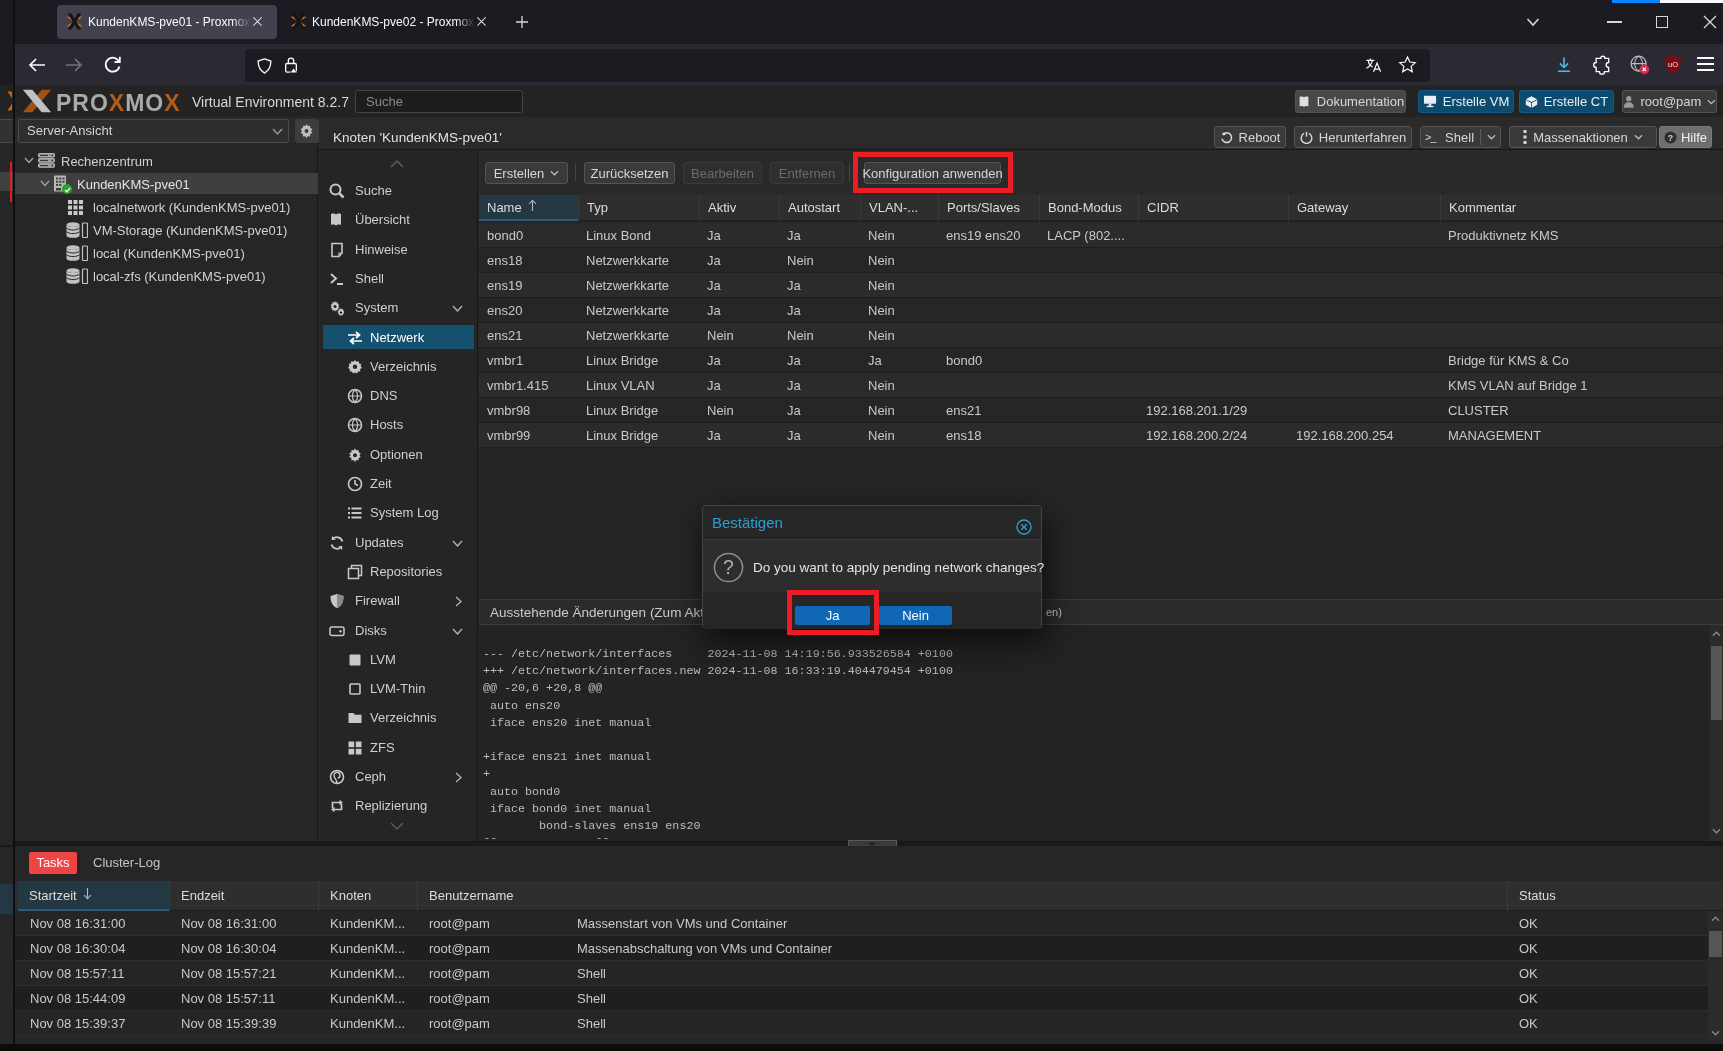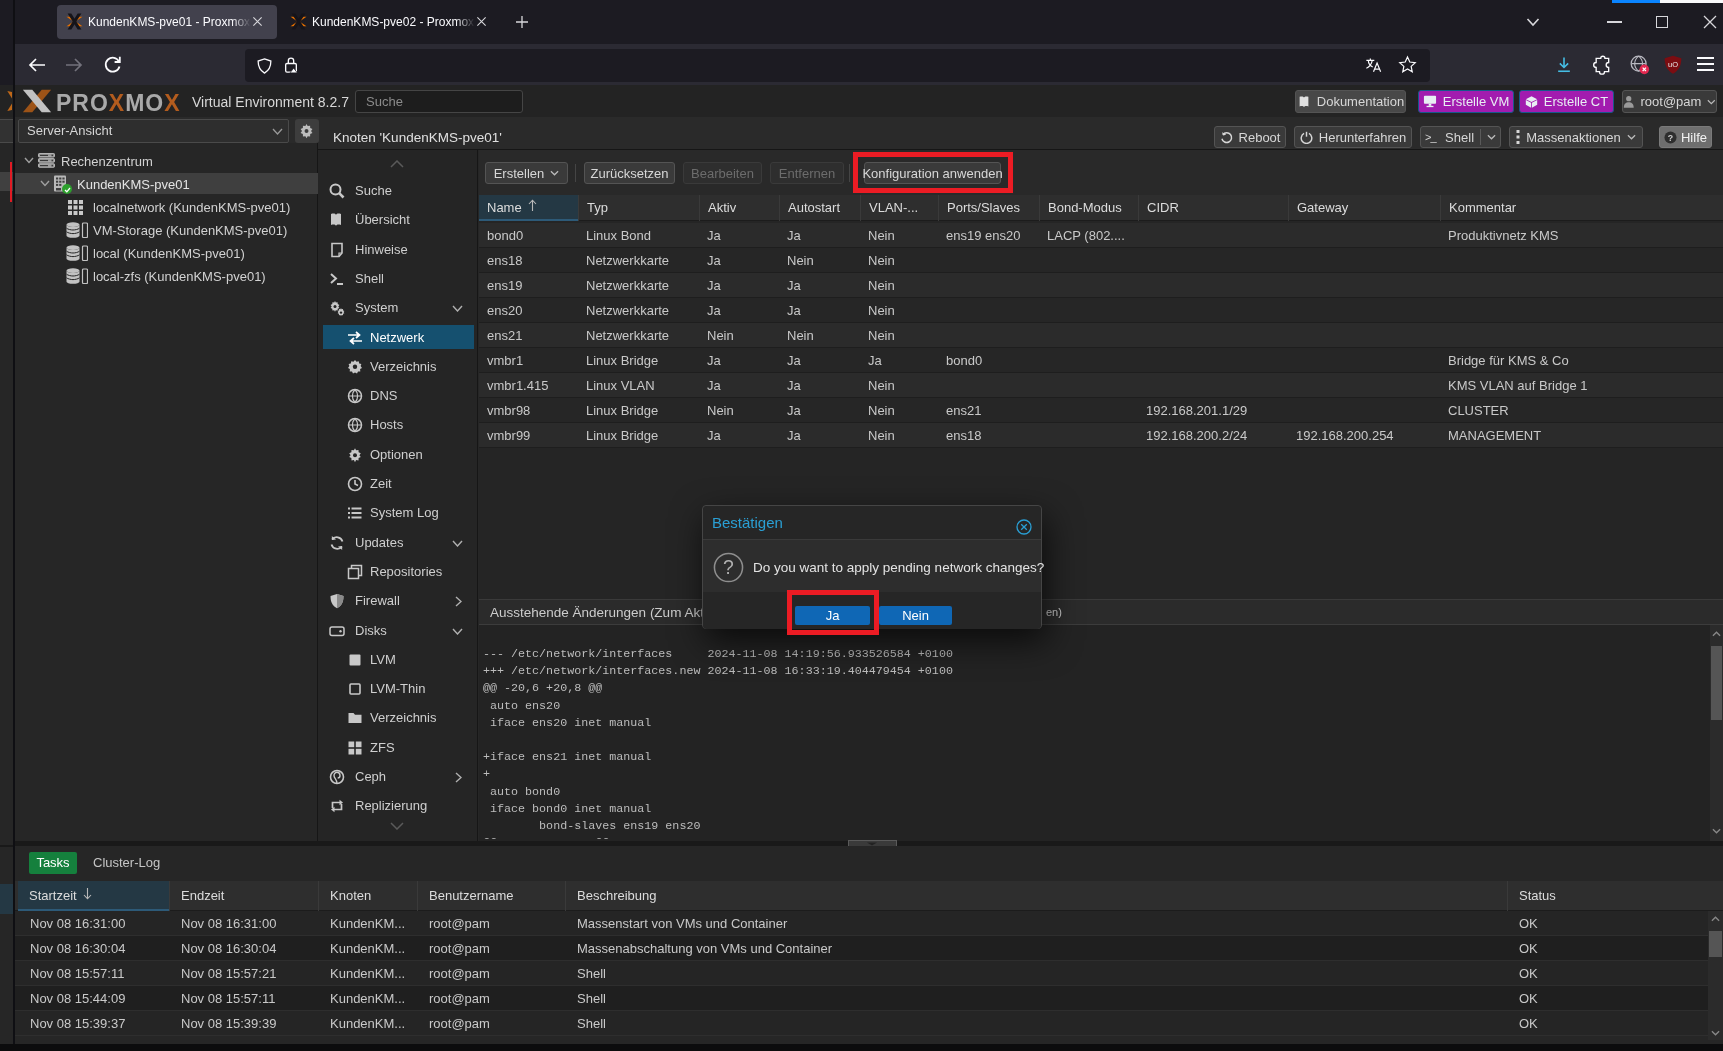--- a/index.html
+++ b/index.html
@@ -4,21 +4,21 @@
 <style>
   * { margin:0; padding:0; box-sizing:border-box; }
   html,body { width:1723px; height:1051px; overflow:hidden; background:#1c1b22;
     font-family:"Liberation Sans", sans-serif; }
   .abs { position:absolute; }
   #stage { position:relative; width:1723px; height:1051px; overflow:hidden; }
   .ff-text { color:#fbfbfe; font-size:12px; }
   .pbtn { position:absolute; background:#3a3a3a; border:1px solid #545454; border-radius:3px;
     color:#d7d7d7; font-size:13px; display:flex; align-items:center; justify-content:center; gap:6px; white-space:nowrap; }
   .pbtn.dis { color:#6c6c6c; border-color:#3a3a3a; background:#2e2e2e; }
-  .blue { background:#a21caf; border-color:#16588a; color:#e8eef3; }
+  .blue { background:#0c4a6e; border-color:#16588a; color:#e8eef3; }
   .sep { position:absolute; width:1px; background:#454545; }
   .hdrcell { position:absolute; color:#dcdcdc; font-size:13px; line-height:26px; padding-left:8px;
     border-left:1px solid #3a3a3a; white-space:nowrap; overflow:hidden; }
   .cell { position:absolute; color:#c9c9c9; font-size:13px; line-height:25px; padding-left:8px; white-space:nowrap; }
   .mitem { position:absolute; left:323px; width:151px; height:24px; color:#cfcfcf; font-size:13px; line-height:24px; }
   .mitem .lb { position:absolute; left:32px; }
   .mitem.sub .lb { left:47px; }
   .redbox { position:absolute; border:5px solid #ec1c24; z-index:60; }
   .treetxt { position:absolute; font-size:13px; color:#d2d2d2; white-space:nowrap; }
   svg text { font-family:"Liberation Sans",sans-serif; }
@@ -207,21 +207,21 @@
       </svg>
     Herunterfahren
   </div>
   <div class="pbtn" style="left:1420px;top:126px;width:81px;height:22px;">
     <span style="font-size:11px;letter-spacing:-1px;">&gt;_</span>&nbsp;Shell
     <span style="display:inline-block;width:1px;height:16px;background:#5a5a5a;"></span>
     <svg width="9" height="6" viewBox="0 0 10 6">
         <path d="M1 1 L5 5 L9 1" stroke="#bbb" stroke-width="1.4" fill="none"></path>
       </svg>
   </div>
-  <div class="pbtn" style="left:1509px;top:126px;width:134px;height:22px;">
+  <div class="pbtn" style="left:1509px;top:126px;width:148px;height:22px;">
     <svg width="4" height="14" viewBox="0 0 4 14">
         <rect x="0.5" y="0" width="3" height="3" fill="#d7d7d7"></rect>
         <rect x="0.5" y="5.5" width="3" height="3" fill="#d7d7d7"></rect>
         <rect x="0.5" y="11" width="3" height="3" fill="#d7d7d7"></rect>
       </svg>
     Massenaktionen
     <svg width="9" height="6" viewBox="0 0 10 6">
         <path d="M1 1 L5 5 L9 1" stroke="#bbb" stroke-width="1.4" fill="none"></path>
       </svg>
   </div>
@@ -634,34 +634,33 @@
 
   
   <div class="abs" style="left:15px;top:841px;width:1708px;height:5px;background:#191919;"></div>
   <div class="abs" style="left:848px;top:840px;width:49px;height:7px;background:#3a3a3a;border:1px solid #5a5a5a;"></div>
   <svg class="abs" style="left:866px;top:842px;" width="12" height="4" viewBox="0 0 12 4">
       <path d="M1 0.5 L6 3.5 L11 0.5" fill="#222"></path>
     </svg>
 
   
   <div class="abs" style="left:15px;top:846px;width:1708px;height:198px;background:#262626;"></div>
-  <div class="abs" style="left:29px;top:852px;width:48px;height:22px;background:#15803d;border-radius:2px;color:#fff;font-size:13px;line-height:22px;text-align:center;">Tasks</div>
+  <div class="abs" style="left:29px;top:852px;width:48px;height:22px;background:#ef4444;border-radius:2px;color:#fff;font-size:13px;line-height:22px;text-align:center;">Tasks</div>
   <div class="abs" style="left:93px;top:852px;width:70px;height:22px;color:#c5c5c5;font-size:13px;line-height:22px;">Cluster-Log</div>
   
   <div class="abs" style="left:15px;top:881px;width:1708px;height:30px;background:#2e2e2e;border-bottom:1px solid #1c1c1c;"></div>
   <div class="abs" style="left:18px;top:881px;width:151px;height:30px;background:#243844;border-bottom:2px solid #2d5a78;"></div>
   <div class="hdrcell" style="left:18px;top:881px;width:151px;border-left:none;line-height:30px;padding-left:11px;">Startzeit
     <svg width="9" height="13" viewBox="0 0 9 13" style="margin-left:3px;">
         <path d="M4.5 1 V11.5 M1 8 L4.5 11.8 L8 8" stroke="#b9b9b9" stroke-width="1.1" fill="none"></path>
       </svg>
   </div>
   <div class="hdrcell" style="left:169px;top:881px;width:149px;line-height:30px;padding-left:11px;">Endzeit</div>
   <div class="hdrcell" style="left:318px;top:881px;width:99px;line-height:30px;padding-left:11px;">Knoten</div>
   <div class="hdrcell" style="left:417px;top:881px;width:148px;line-height:30px;padding-left:11px;">Benutzername</div>
-  <div class="hdrcell" style="left:565px;top:881px;width:942px;line-height:30px;padding-left:11px;">Beschreibung</div>
   <div class="hdrcell" style="left:1507px;top:881px;width:201px;line-height:30px;padding-left:11px;">Status</div>
   <div id="trows">
       <div class="abs" style="left:15px;top:911px;width:1693px;height:25px;background:#252525;border-bottom:1px solid #2e2e2e;"></div>
       <div class="cell" style="left:18px;top:911px;padding-left:12px;">Nov 08 16:31:00</div>
       <div class="cell" style="left:169px;top:911px;padding-left:12px;">Nov 08 16:31:00</div>
       <div class="cell" style="left:318px;top:911px;padding-left:12px;">KundenKM...</div>
       <div class="cell" style="left:417px;top:911px;padding-left:12px;">root@pam</div>
       <div class="cell" style="left:565px;top:911px;padding-left:12px;">Massenstart von VMs und Container</div>
       <div class="cell" style="left:1507px;top:911px;padding-left:12px;">OK</div>
       <div class="abs" style="left:15px;top:936px;width:1693px;height:25px;background:#1f1f1f;border-bottom:1px solid #2e2e2e;"></div>

